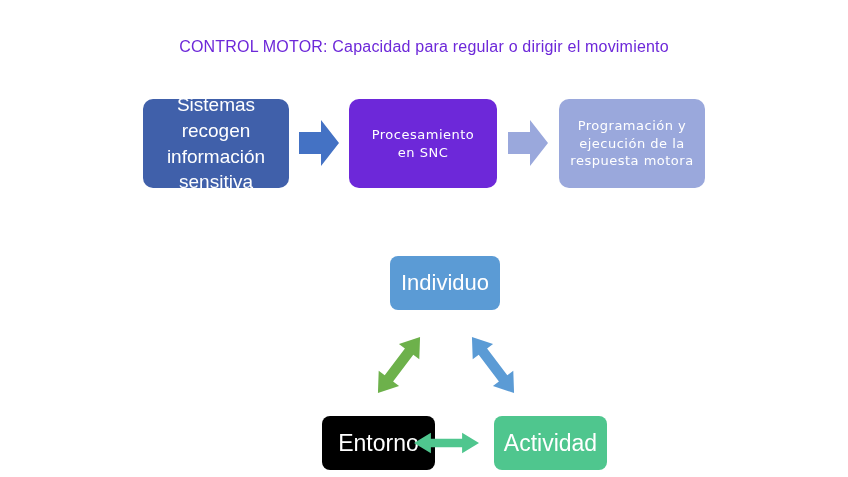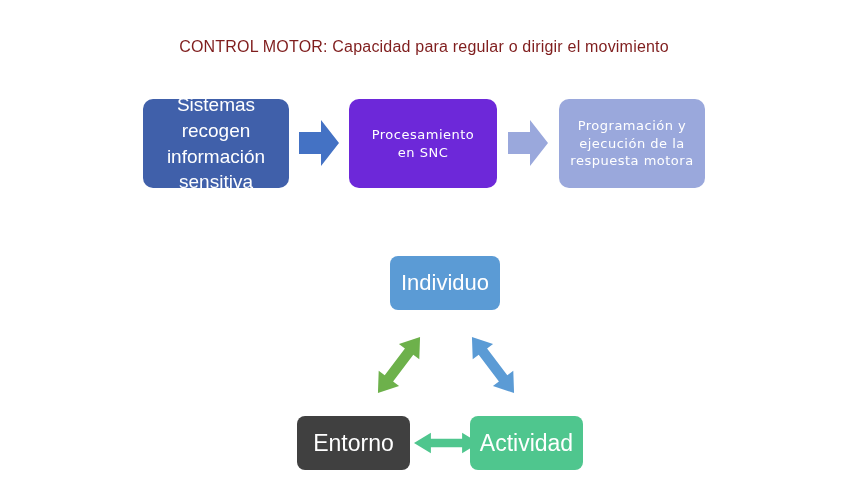--- a/index.html
+++ b/index.html
@@ -56,42 +56,42 @@
   }
   .block-arrow-1 { left: 299px; }
   .block-arrow-2 { left: 508px; }
   .node-box {
     height: 54px;
     border-radius: 8px;
     font-size: 23px;
   }
   .node-individuo { left: 390px; top: 256px; width: 110px; font-size: 22px; }
   .node-entorno   { left: 297px; top: 416px; width: 113px; }
-  .node-actividad { left: 470px; top: 416px; width: 113px; }
+  .node-actividad { left: 494px; top: 416px; width: 113px; }
   .double-arrow {
     position: absolute;
   }
   .da-individuo-entorno {
     left: 364px; top: 350px; width: 70px; height: 30px;
     transform: rotate(-53deg);
   }
   .da-individuo-actividad {
     left: 458px; top: 350px; width: 70px; height: 30px;
     transform: rotate(53deg);
   }
   .da-entorno-actividad {
     left: 414px; top: 431px; width: 65px; height: 24px;
   }
 </style>
 </head>
 <body>
 
 <div class="canvas" style="background-color: rgb(255, 255, 255);">
 
-  <div class="slide-title" style="color: #7f1d1d;">CONTROL MOTOR: Capacidad para regular o dirigir el movimiento</div>
+  <div class="slide-title" style="color: #6d28d9;">CONTROL MOTOR: Capacidad para regular o dirigir el movimiento</div>
 
   <div class="box flow-box flow-step-1" style="background-color: rgb(64, 96, 170);">
     <span>Sistemas recogen información sensitiva</span>
   </div>
 
   <svg class="block-arrow block-arrow-1" viewBox="0 0 40 46" preserveAspectRatio="none">
     <polygon points="0,12 22,12 22,0 40,23 22,46 22,34 0,34" fill="#4472C4"></polygon>
   </svg>
 
   <div class="box flow-box alt-font flow-step-2" style="background-color: #6d28d9;">
@@ -111,21 +111,21 @@
   </div>
 
   <svg class="double-arrow da-individuo-entorno" viewBox="0 0 100 40" preserveAspectRatio="none">
     <polygon points="0,20 26,3 26,13 74,13 74,3 100,20 74,37 74,27 26,27 26,37" fill="#6DB14B"></polygon>
   </svg>
 
   <svg class="double-arrow da-individuo-actividad" viewBox="0 0 100 40" preserveAspectRatio="none">
     <polygon points="0,20 26,3 26,13 74,13 74,3 100,20 74,37 74,27 26,27 26,37" fill="#5B9BD5"></polygon>
   </svg>
 
-  <div class="box node-box node-entorno" style="background-color: #404040;">
+  <div class="box node-box node-entorno" style="background-color: #000000; margin-left: 25px;">
     <span>Entorno</span>
   </div>
 
   <svg class="double-arrow da-entorno-actividad" viewBox="0 0 100 40" preserveAspectRatio="none">
     <polygon points="0,20 26,3 26,13 74,13 74,3 100,20 74,37 74,27 26,27 26,37" fill="#4FC68E"></polygon>
   </svg>
 
   <div class="box node-box node-actividad" style="background-color: rgb(79, 198, 142);">
     <span>Actividad</span>
   </div>

